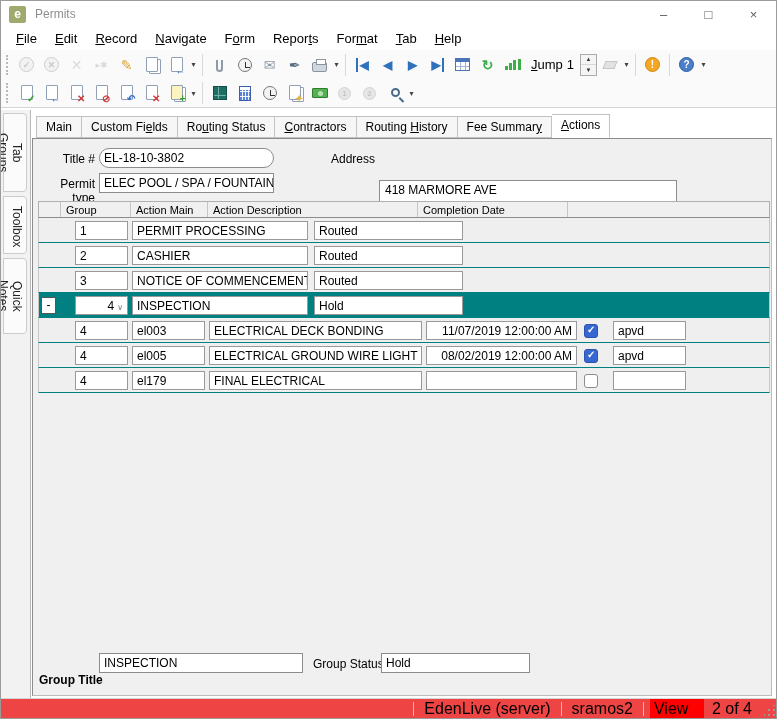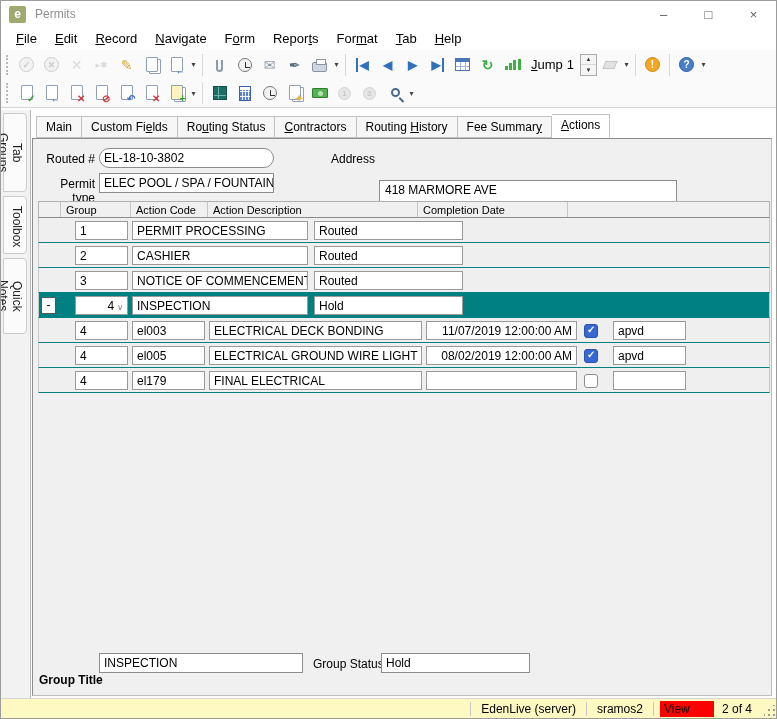--- a/index.html
+++ b/index.html
@@ -122,22 +122,22 @@
   .c-status{ left:275px; width:149px; }
   .c-code  { left:93px;  width:73px; }
   .c-desc  { left:170px; width:213px; }
   .c-date  { left:387px; width:151px; text-align:right; }
   .c-ccode { left:574px; width:73px; }
 
   
   .footrow { position:absolute; left:0; bottom:18px; width:100%; height:24px; }
 
   
-  .statusbar { position:absolute; left:0; bottom:0; width:777px; height:20px; background:#fef9c3;
-               border-top:1px solid #d5d5d5; display:flex; align-items:center; font-size:12px; }
+  .statusbar { position:absolute; left:0; bottom:0; width:777px; height:20px; background:#ef4444;
+               border-top:1px solid #d5d5d5; display:flex; align-items:center; font-size:16px; }
   .sb-spacer { flex:1; }
   .sb-sep { width:1px; height:14px; background:#c9c9c9; margin:0 6px; }
   .sb-item { padding:0 4px; white-space:nowrap; }
   .sb-mode { background:#ff0000; color:#000; width:54px; padding:1px 4px; }
   .sb-grip { width:12px; height:12px; margin:4px 2px 0 8px;
              background:
                radial-gradient(circle at 10px 10px, #9a9a9a 1.2px, transparent 1.3px),
                radial-gradient(circle at 10px 5px,  #9a9a9a 1.2px, transparent 1.3px),
                radial-gradient(circle at 5px 10px,  #9a9a9a 1.2px, transparent 1.3px),
                radial-gradient(circle at 10px 0px,  #9a9a9a 1.2px, transparent 1.3px),
@@ -347,34 +347,34 @@
         <span class="tab">Custom Fi<u>e</u>lds</span>
         <span class="tab">Ro<u>u</u>ting Status</span>
         <span class="tab"><u>C</u>ontractors</span>
         <span class="tab">Routing <u>H</u>istory</span>
         <span class="tab">Fee Summar<u>y</u></span>
         <span class="tab active"><u>A</u>ctions</span>
       </div>
 
       <div class="panel">
 
-        <div class="flabel" style="left:4px; top:13px; width:58px; text-align:right;">Routed #</div>
+        <div class="flabel" style="left:4px; top:13px; width:58px; text-align:right;">Title #</div>
         <div class="field" style="left:66px; top:9px; width:175px;border-radius:10px;">EL-18-10-3802</div>
         <div class="flabel" style="left:4px; top:38px; width:58px; text-align:right;">Permit type</div>
         <div class="field" style="left:66px; top:34px; width:175px;">ELEC POOL / SPA / FOUNTAIN</div>
         <div class="flabel" style="left:292px; top:13px; width:50px; text-align:right;">Address</div>
         <div class="addrbox" style="left:346px; top:9px; width:298px; height:42px;margin-top:32px;">
           <div>418 MARMORE AVE</div>
         </div>
 
         <div class="acttable">
           <div class="thead">
             <span class="th" style="width:22px; padding-left:0;"></span>
             <span class="th" style="width:70px;">Group</span>
-            <span class="th" style="width:77px;">Action Code</span>
+            <span class="th" style="width:77px;">Action Main</span>
             <span class="th" style="width:210px;">Action Description</span>
             <span class="th" style="width:150px;">Completion Date</span>
           </div>
 
           <div class="trow">
             <span class="rfield c-num">1</span>
             <span class="rfield c-title">PERMIT PROCESSING</span>
             <span class="rfield c-status">Routed</span>
           </div>
           <div class="trow">

